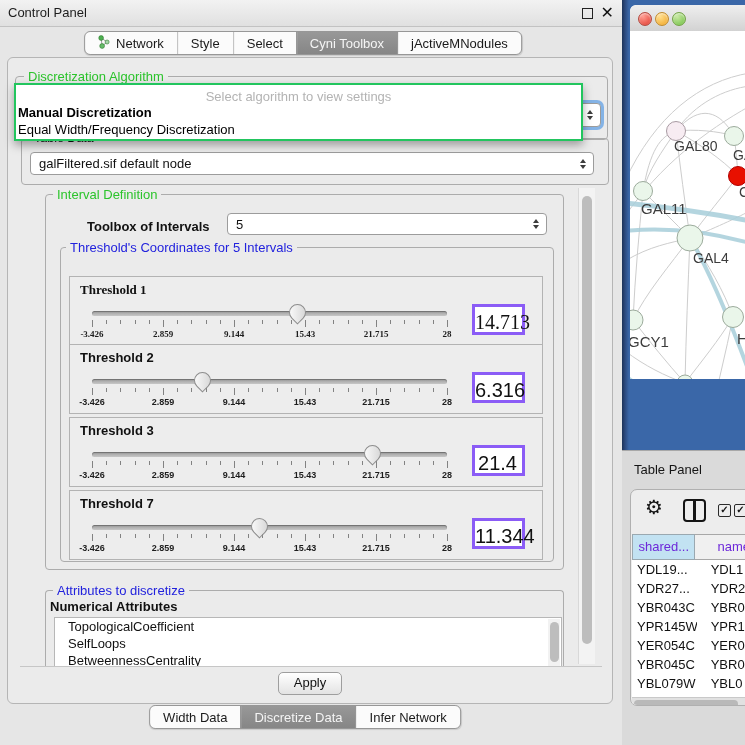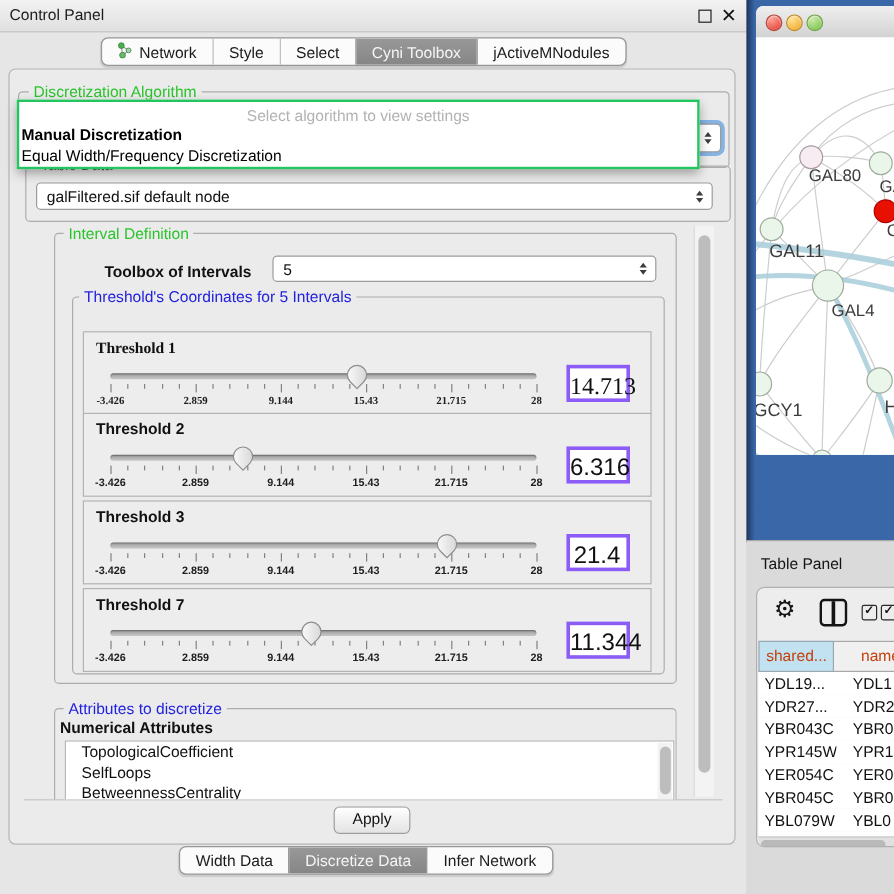--- a/index.html
+++ b/index.html
@@ -97,21 +97,21 @@
   .tp-title{position:absolute;left:12px;top:11px;font-size:13px;color:#151515}
   .tp-card{position:absolute;left:8px;top:38px;width:120px;height:215px;background:#ededed;
            border:1px solid #b0b0b0;border-radius:7px 0 0 7px;overflow:hidden}
   .gear{position:absolute;left:14px;top:5px;font-size:20px;color:#141414;font-family:"DejaVu Sans",sans-serif}
   .split-ic{position:absolute;left:52px;top:9px;width:19px;height:19px;border:2.5px solid #141414;border-radius:4px}
   .split-ic::after{content:"";position:absolute;left:50%;top:0;bottom:0;width:2.5px;margin-left:-1.25px;background:#141414}
   .cb{position:absolute;top:14px;width:11px;height:11px;border:1.5px solid #2a2a2a;border-radius:2px;
       font-size:10px;line-height:10px;text-align:center;color:#111;font-weight:bold}
   .tp-table{position:absolute;left:1px;top:44px;width:119px}
   .th-row{display:flex;height:26px}
-  .th-cell{box-sizing:border-box;border:1px solid #9aa8b0;font-size:13px;line-height:24px;text-align:center;color:#c2410c}
+  .th-cell{box-sizing:border-box;border:1px solid #9aa8b0;font-size:13px;line-height:24px;text-align:center;color:#6d28d9}
   .th-cell.c1{width:73px;background:#c2e2f2}
   .th-cell.c2{width:60px;background:#f0f0f0;border-left:none;text-align:left;padding-left:22px;border-color:#a8a8a8}
   .td-row{display:flex;height:19px;background:#fff}
   .td-cell{font-size:13px;line-height:19px;white-space:nowrap;overflow:hidden}
   .td-cell.c1{width:73px;padding-left:5px;box-sizing:border-box}
   .td-cell.c2{width:60px;padding-left:14px;box-sizing:border-box}
   .hscroll{position:absolute;left:1px;top:207px;width:118px;height:11px;background:#e1e1e1;border-top:1px solid #c9c9c9}
   .hscroll .thumbh{position:absolute;left:2px;top:1.5px;width:104px;height:8px;background:#b9b9b9;border-radius:4px}
 </style>
 </head>

